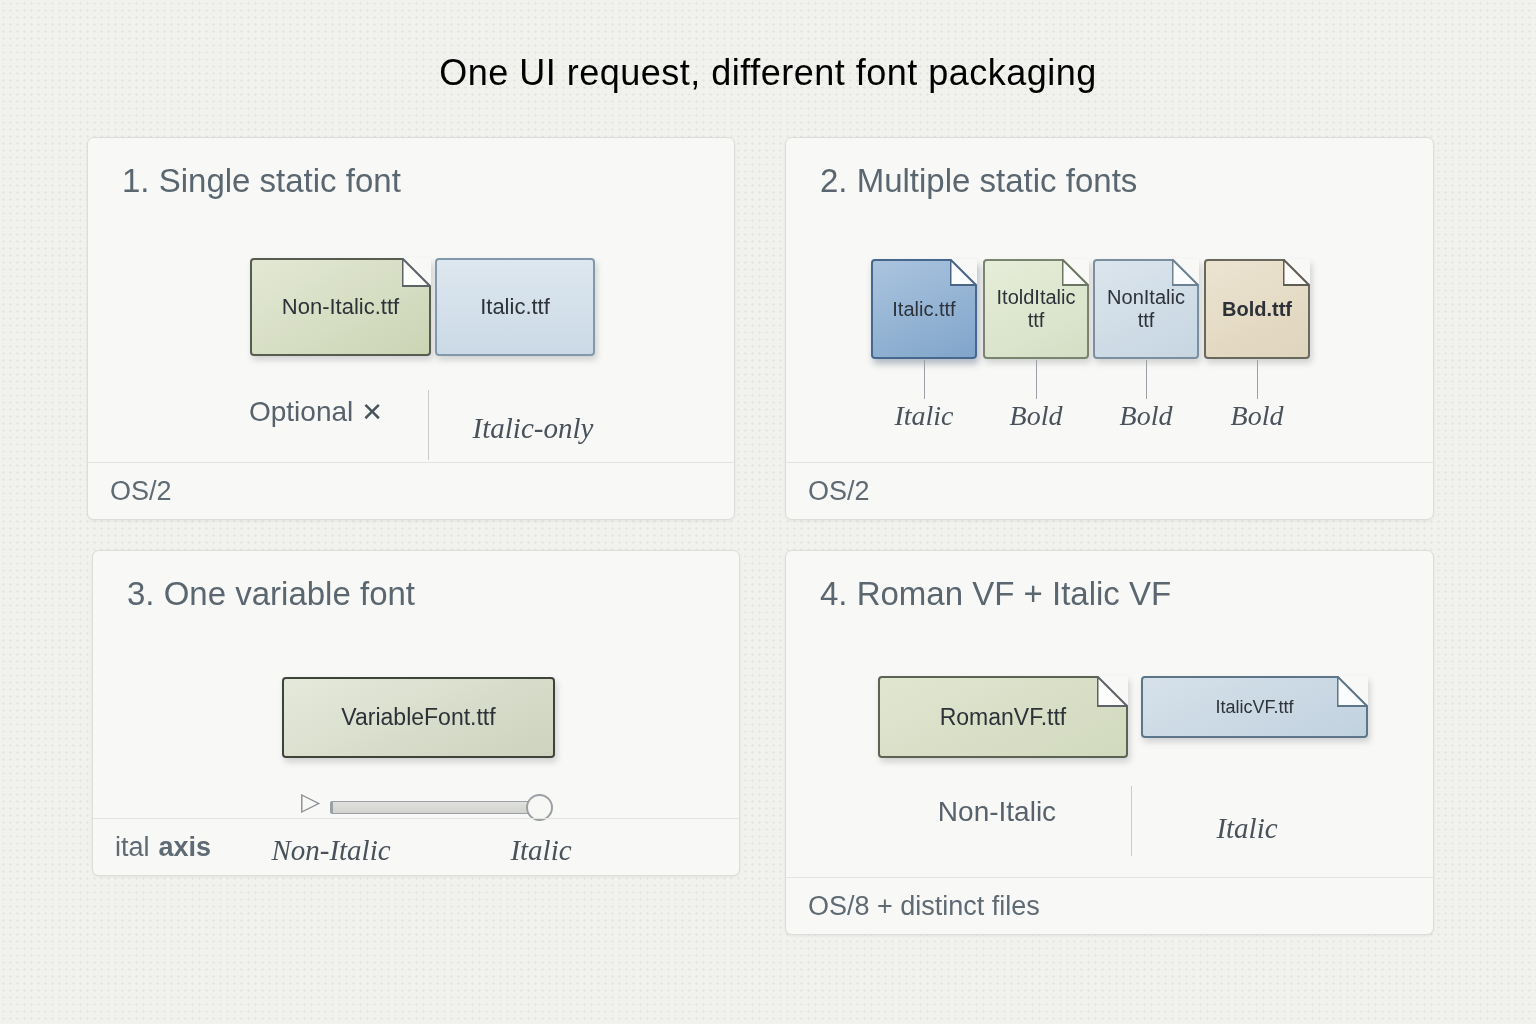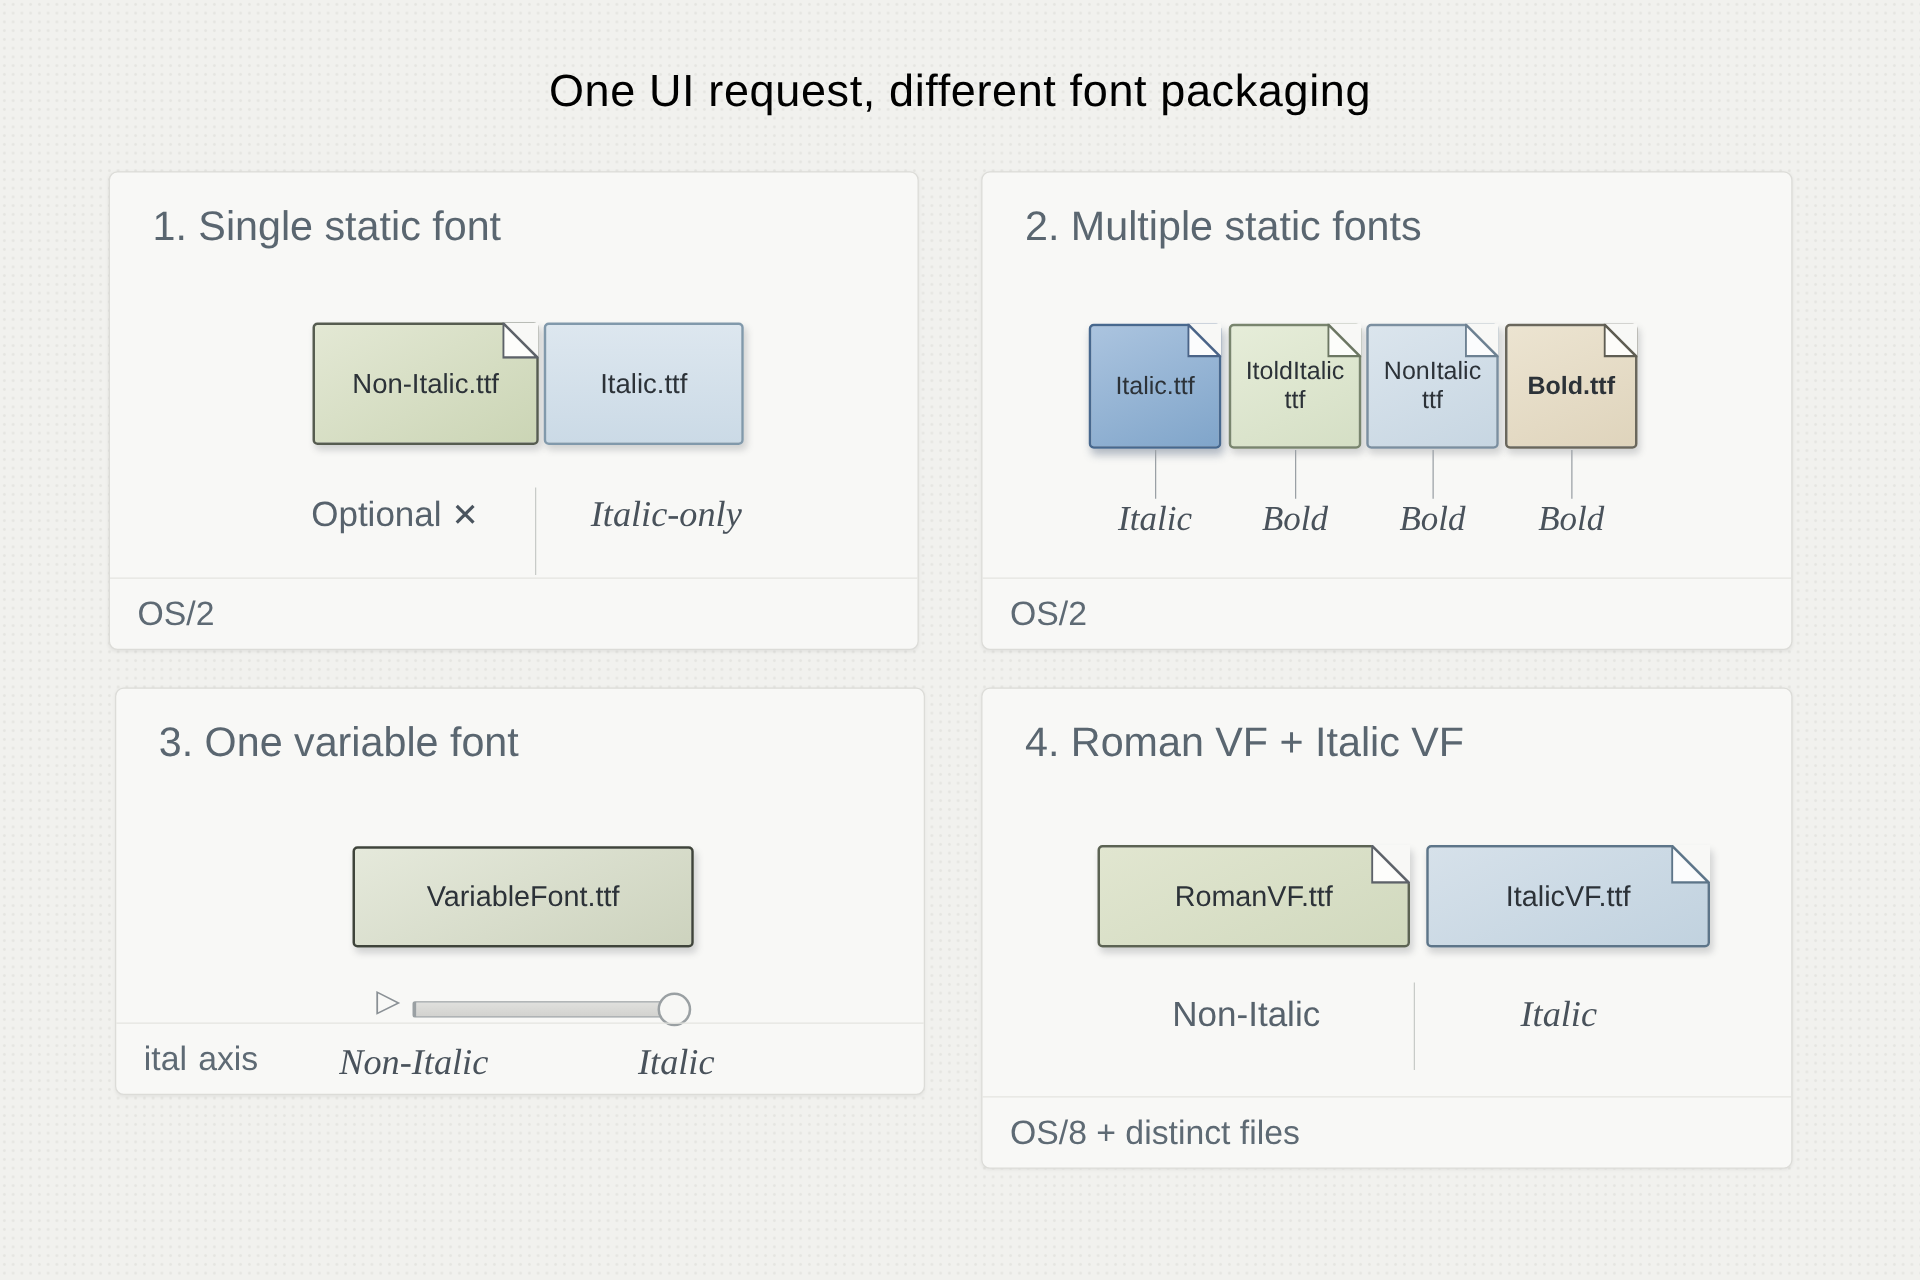--- a/index.html
+++ b/index.html
@@ -87,42 +87,42 @@
     border-radius:50%; background:#f7f7f5; border:2px solid #9aa0a3;
   }
   .p3-axis-label {
     position:absolute; top:283px; width:200px; text-align:center;
     font-family:"Liberation Serif", serif; font-style:italic;
     font-size:29px; color:#49525b;
   }
   #p3-l0 { left:138px; } #p3-l1 { left:348px; }
   
   #p4-file-roman  { left:92px;  top:125px; width:250px; height:82px; font-size:23px; }
-  #p4-file-italic { left:355px; top:125px; width:227px; height:82px; font-size:23px; }
+  #p4-file-italic { left:355px; top:125px; width:227px; height:62px; font-size:18px; }
   
   .anno-sans {
     position:absolute; text-align:center;
     font-size:28px; color:#57626c;
   }
   .anno-serif {
     position:absolute; text-align:center;
     font-family:"Liberation Serif", serif; font-style:italic;
-    font-size:29px; color:#49525b;
+    font-size:29px; color:#49525b;margin-top:16px;
   }
   .vdivider { position:absolute; width:1px; background:#c8cbc8; }
   #p1-anno-left  { left:78px;  top:258px; width:300px; }
   #p1-div        { left:340px; top:252px; height:70px; }
   #p1-anno-right { left:340px; top:258px; width:210px; }
   #p4-anno-left  { left:111px; top:245px; width:200px; }
   #p4-div        { left:345px; top:235px; height:70px; }
   #p4-anno-right { left:361px; top:245px; width:200px; }
   .x-glyph { font-size:26px; color:#4a545e; margin-left:8px; }
   
   .foot-italic { }
-  .foot-reg { margin-left:9px; }
+  .foot-reg { margin-left:9px;font-weight:bold; }
 </style>
 </head>
 <body>
 
 <div class="title">One UI request, different font packaging</div>
 
 <div class="panel" id="panel1">
   <div class="panel-heading">1. Single static font</div>
 
   <div class="file c-green" id="p1-file-green">

